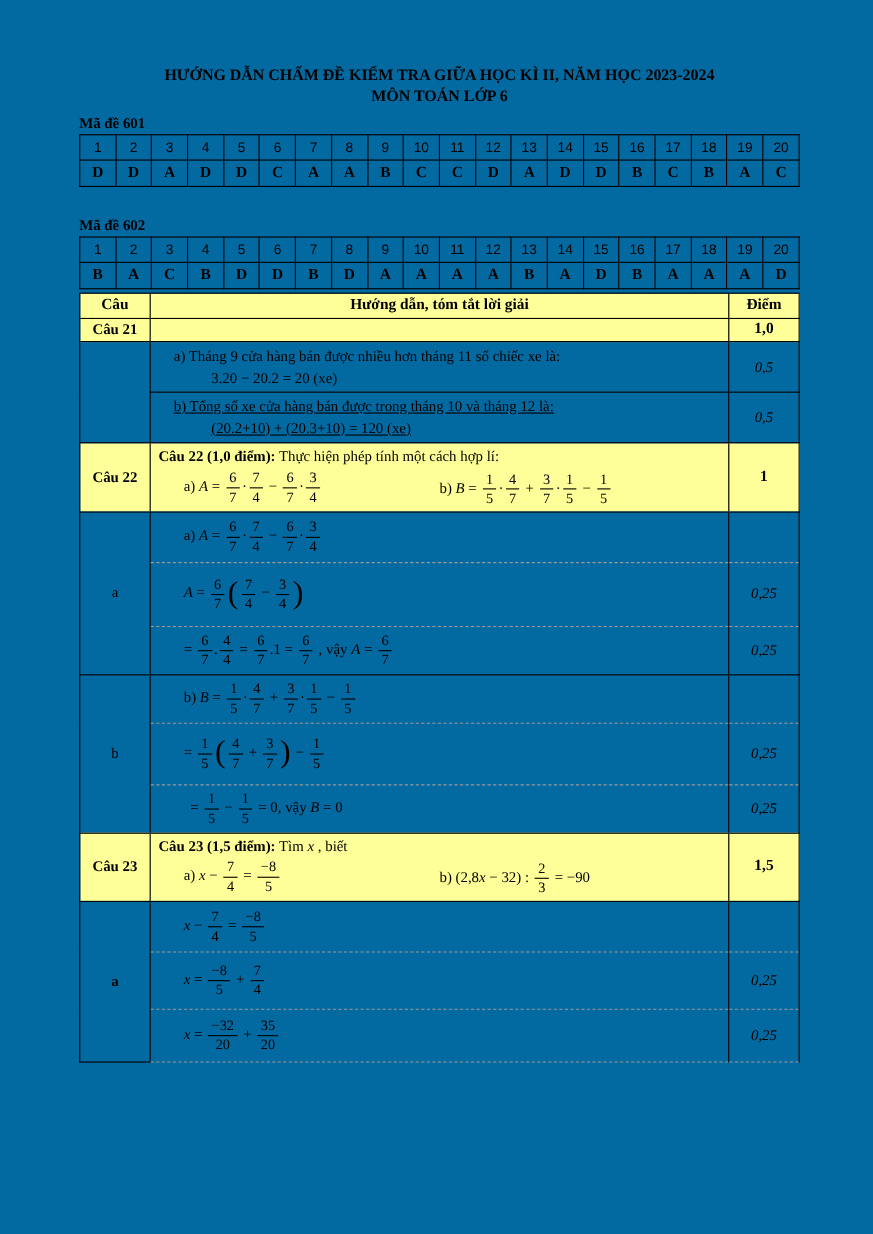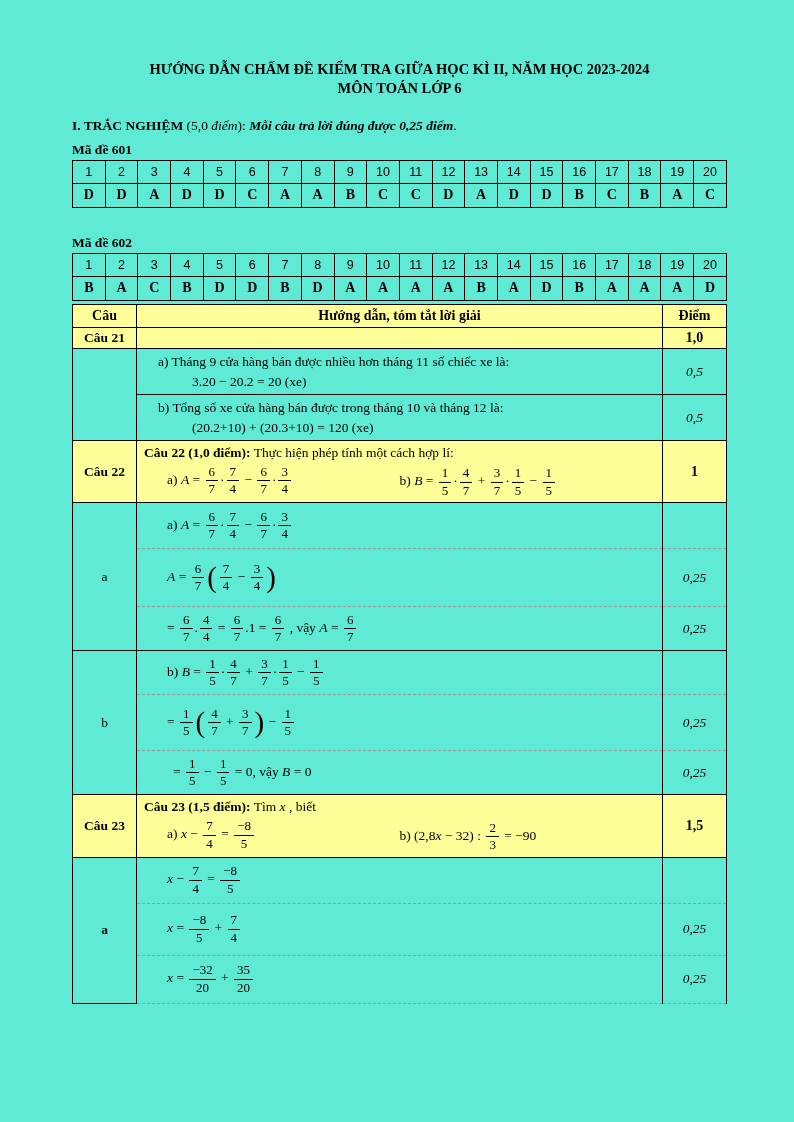--- a/index.html
+++ b/index.html
@@ -1,18 +1,18 @@
 <!DOCTYPE html>
 <html><head>
 <meta charset="utf-8">
 <style>
   * { box-sizing: border-box; }
   body { margin: 0; background: #ffffff; }
   .page {
-    width: 794px; height: 1122px; margin: 0 auto; background: #5eead4;
+    width: 794px; height: 1122px; margin: 0 auto; background: #0369a1;
     padding: 60px 67px 0 72px; overflow: hidden;
     font-family: "Liberation Serif", serif; color: #000; font-size: 13.5px;
   }
   .title-block { text-align: center; font-weight: bold; font-size: 14.5px; line-height: 1.28; }
   .sec-heading { margin-top: 21px; line-height: 1.25; }
   .b  { font-weight: bold; }
   .i  { font-style: italic; }
   .bi { font-weight: bold; font-style: italic; }
 
   .made-label { font-weight: bold; margin: 7px 0 2px 0; }
@@ -55,23 +55,20 @@
 </head>
 <body>
 
 <div class="page">
 
   <div class="title-block">
     <div>HƯỚNG DẪN CHẤM ĐỀ KIỂM TRA GIỮA HỌC KÌ II, NĂM HỌC 2023-2024</div>
     <div>MÔN TOÁN LỚP 6</div>
   </div>
 
-  <div class="sec-heading">
-    <span class="b">I. TRẮC NGHIỆM</span><span> (5,0 </span><span class="i">điểm</span><span>): </span><span class="bi">Mỗi câu trả lời đúng được 0,25 điểm</span><span>.</span>
-  </div>
 
   <div>
       <div class="made-label">Mã đề 601</div>
       <table class="key-table">
         <tbody>
           <tr class="num">
             <td>1</td>
             <td>2</td>
             <td>3</td>
             <td>4</td>
@@ -187,21 +184,21 @@
         </tr>
         <tr class="bb-solid">
           <td class="cau bb-solid" rowspan="2"></td>
           <td class="guide" style="height: 46px;">
             <div class="line">a) Tháng 9 cửa hàng bán được nhiều hơn tháng 11 số chiếc xe là:</div>
             <div class="line indent">3.20 − 20.2 = 20 (xe)</div>
           </td>
           <td class="score score-i">0,5</td>
         </tr>
         <tr class="bb-solid">
-          <td class="guide" style="height: 44px;">
+          <td class="guide" style="height: 44px; text-decoration: underline;">
             <div class="line">b) Tổng số xe cửa hàng bán được trong tháng 10 và tháng 12 là:</div>
             <div class="line indent">(20.2+10) + (20.3+10) = 120 (xe)</div>
           </td>
           <td class="score score-i">0,5</td>
         </tr>
         <tr class="bb-solid">
           <td class="cau b" style="background: rgb(255, 255, 153);">Câu 22</td>
           <td style="background: rgb(255, 255, 153);">
             <div class="intro"><span class="b">Câu 22 (1,0 điểm):</span><span> Thực hiện phép tính một cách hợp lí:</span></div>
             <div class="mathrow">

